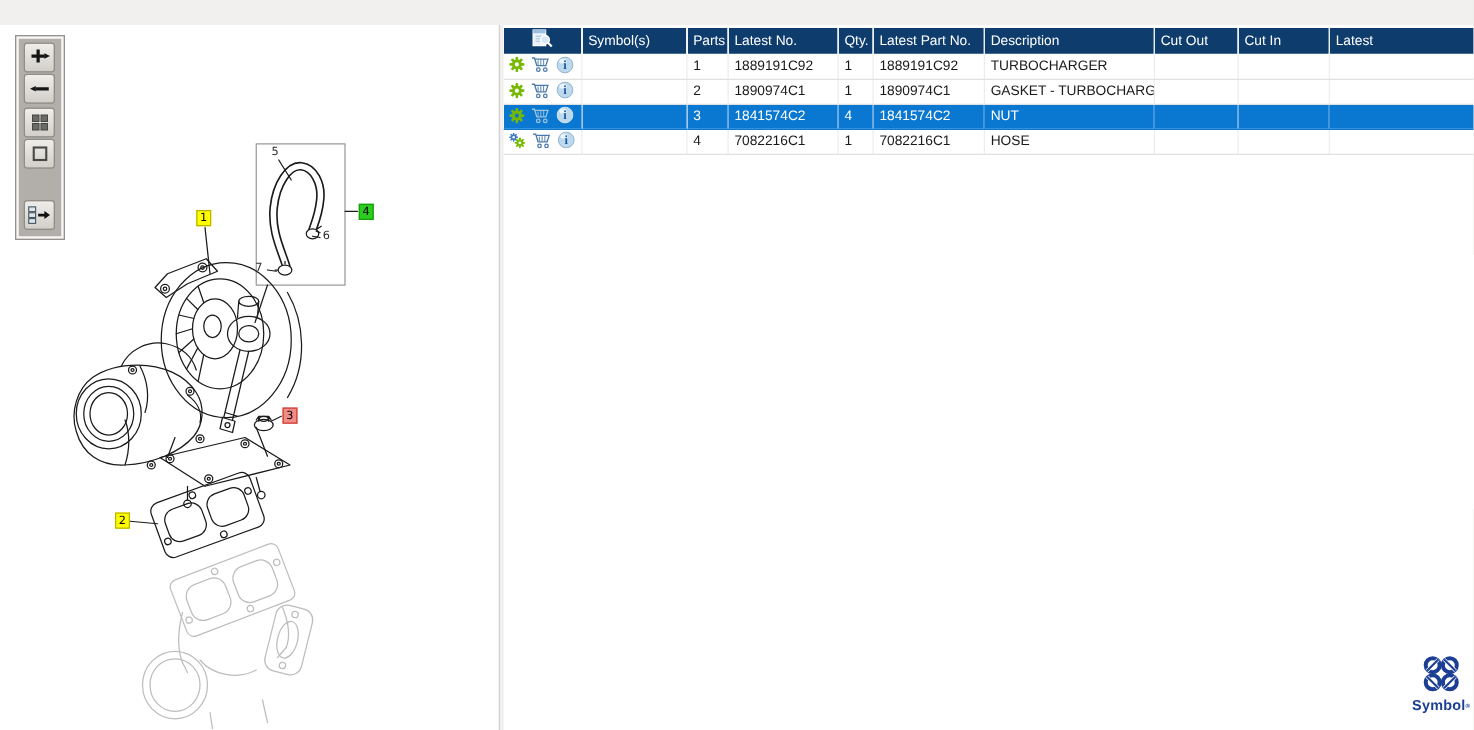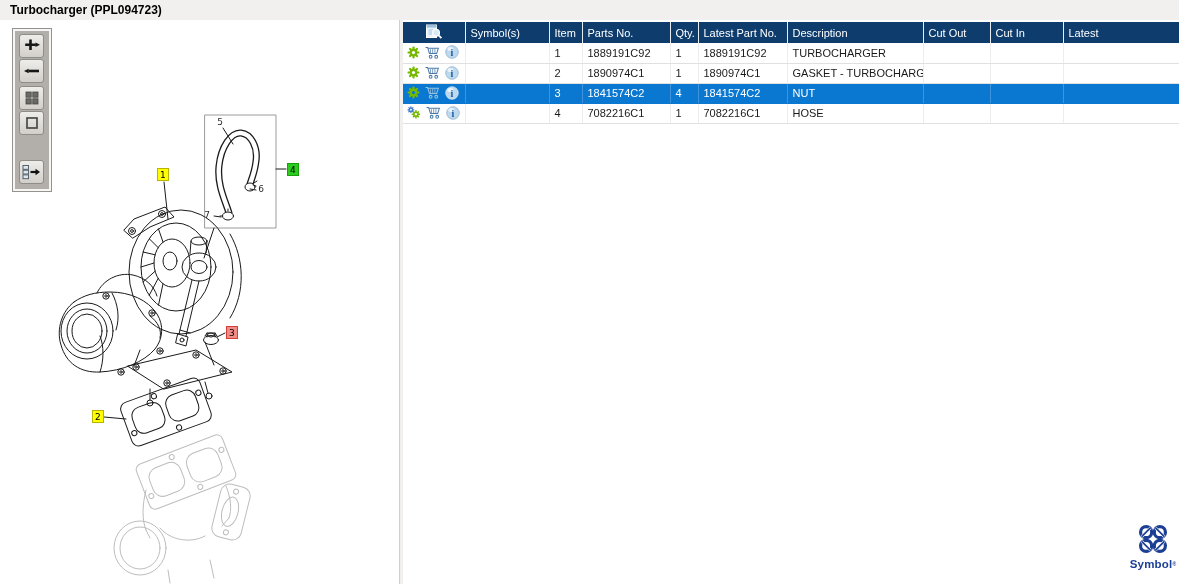--- a/index.html
+++ b/index.html
@@ -42,23 +42,20 @@
   
   .brand{position:absolute;left:1127px;top:524px;width:52px;text-align:center;}
   .brand-name{font-size:11.5px;font-weight:bold;color:#1c3f94;letter-spacing:0.2px;line-height:12px;}
   .brand-mark{font-size:5px;vertical-align:top;color:#1c3f94;}
 </style>
 </head>
 <body>
 
 <div class="screen">
 
-  <div class="topbar">
-    <span class="title">Turbocharger (PPL094723)</span>
-  </div>
 
   <div class="left-pane">
 
     <svg class="diagram-svg" width="400" height="564" viewBox="0 0 400 564">
       <g fill="none" stroke="#1a1a1a" stroke-width="1" stroke-linecap="round" stroke-linejoin="round">
 
         <rect x="205" y="95" width="71" height="113" stroke="#9a9a9a" fill="#ffffff"></rect>
 
         <path d="M229,193 C225,180 217,165 219,146 C221,127 231,112 241,113 C251,114 258,127 256,141 C255,151 252,158 250,164" stroke-width="7"></path>
         <path d="M229,193 C225,180 217,165 219,146 C221,127 231,112 241,113 C251,114 258,127 256,141 C255,151 252,158 250,164" stroke="#ffffff" stroke-width="4.4"></path>
@@ -249,22 +246,22 @@
           <th class="c-ic">
             <span><svg width="18" height="16" viewBox="0 0 18 16">
                   <rect x="1.5" y="1" width="10" height="12.5" fill="#eaf2fa" stroke="#ffffff" stroke-width="1"></rect>
                   <rect x="1.5" y="1" width="10" height="2.6" fill="#9cc0e0"></rect>
                   <path d="M3.5,6 h6 M3.5,8 h6 M3.5,10 h4" stroke="#9cc0e0" stroke-width="0.9"></path>
                   <circle cx="11" cy="8.8" r="3.4" fill="#d7e8f6" stroke="#ffffff" stroke-width="1.3"></circle>
                   <path d="M13.4,11.2 L16.4,14.2" stroke="#ffffff" stroke-width="1.8"></path>
                 </svg></span>
           </th>
           <th>Symbol(s)</th>
-          <th>Item</th>
-          <th>Parts No.</th>
+          <th>Parts</th>
+          <th>Latest No.</th>
           <th>Qty.</th>
           <th>Latest Part No.</th>
           <th>Description</th>
           <th>Cut Out</th>
           <th>Cut In</th>
           <th>Latest</th>
         </tr>
       </thead>
       <tbody>
 

